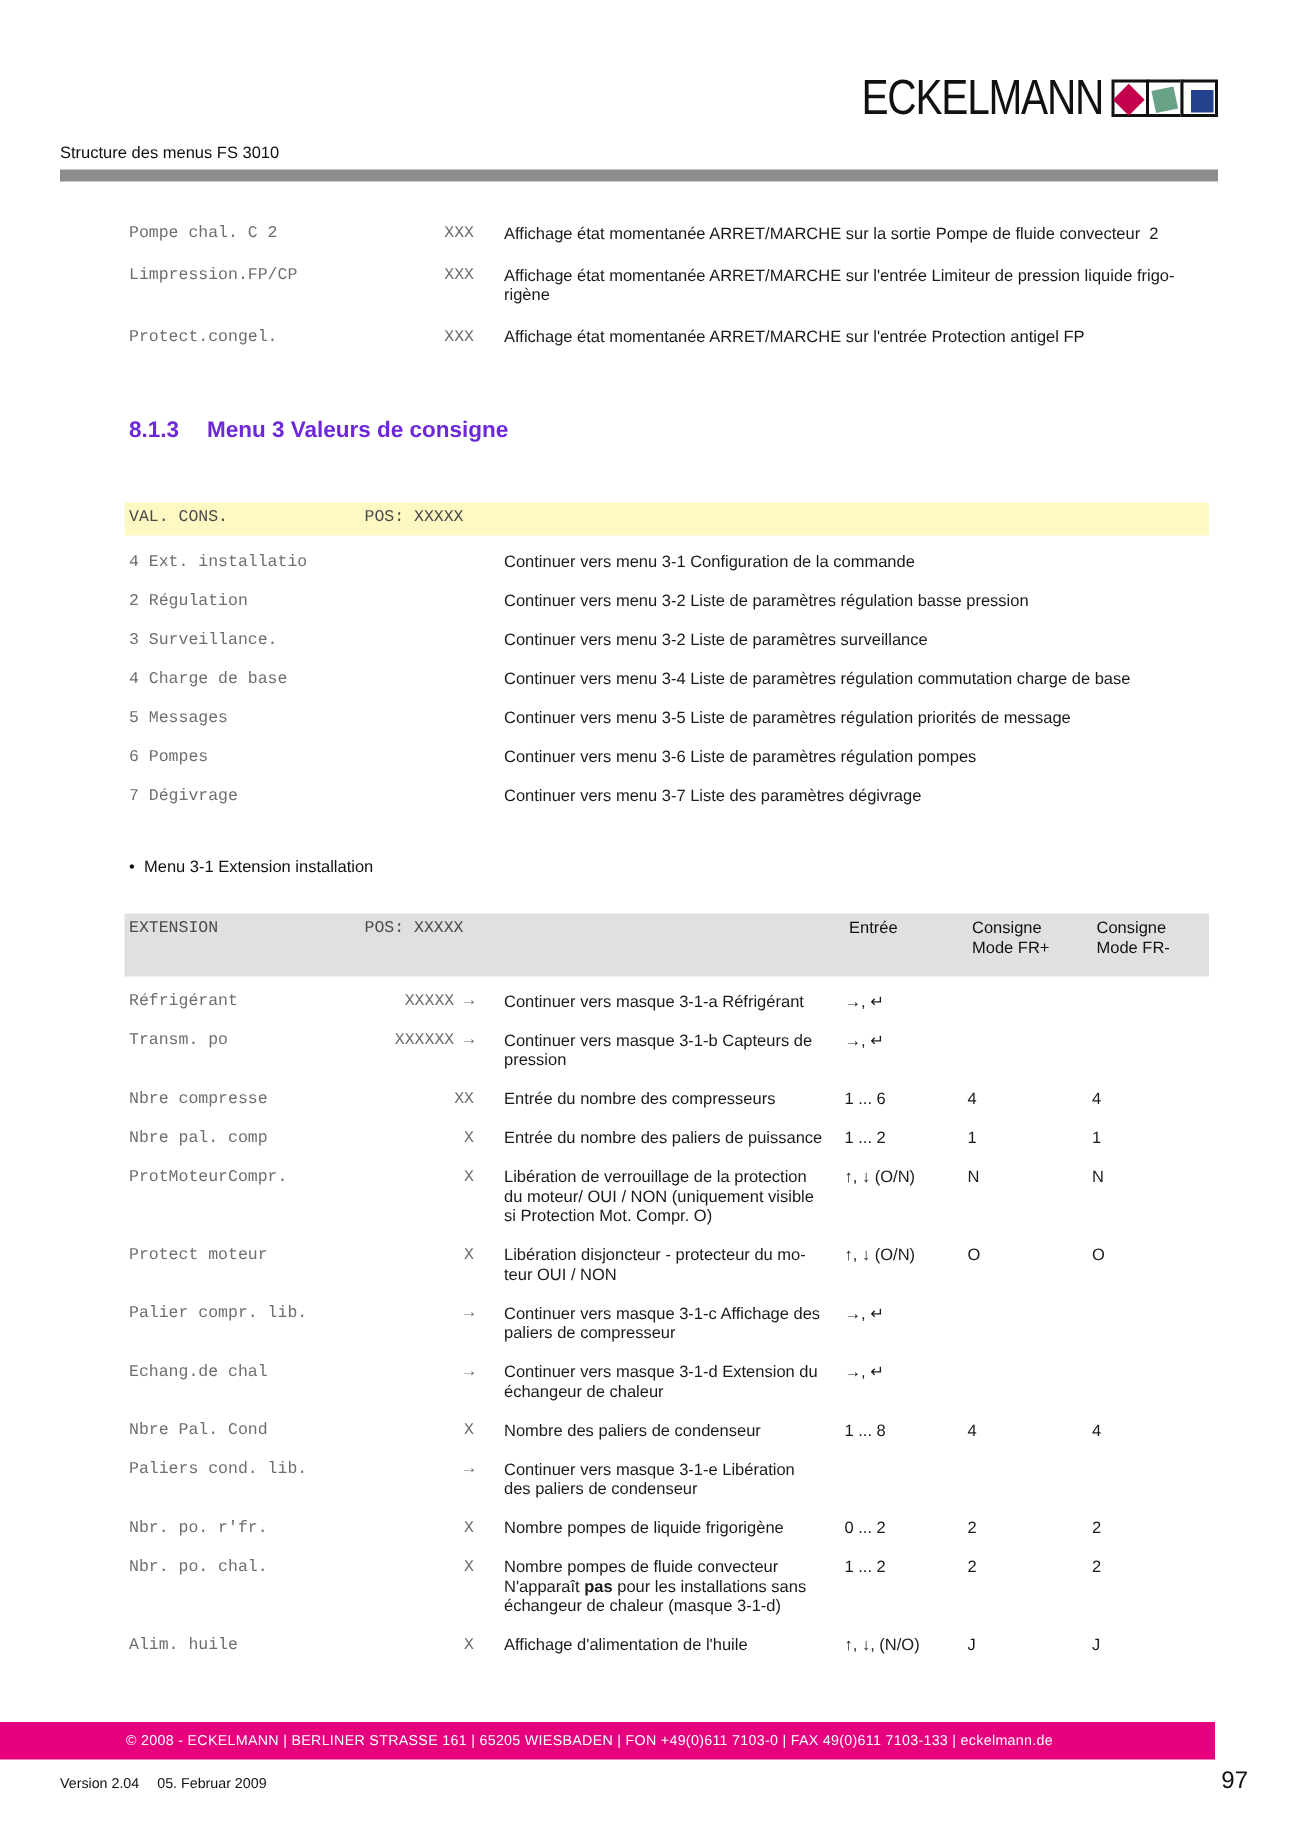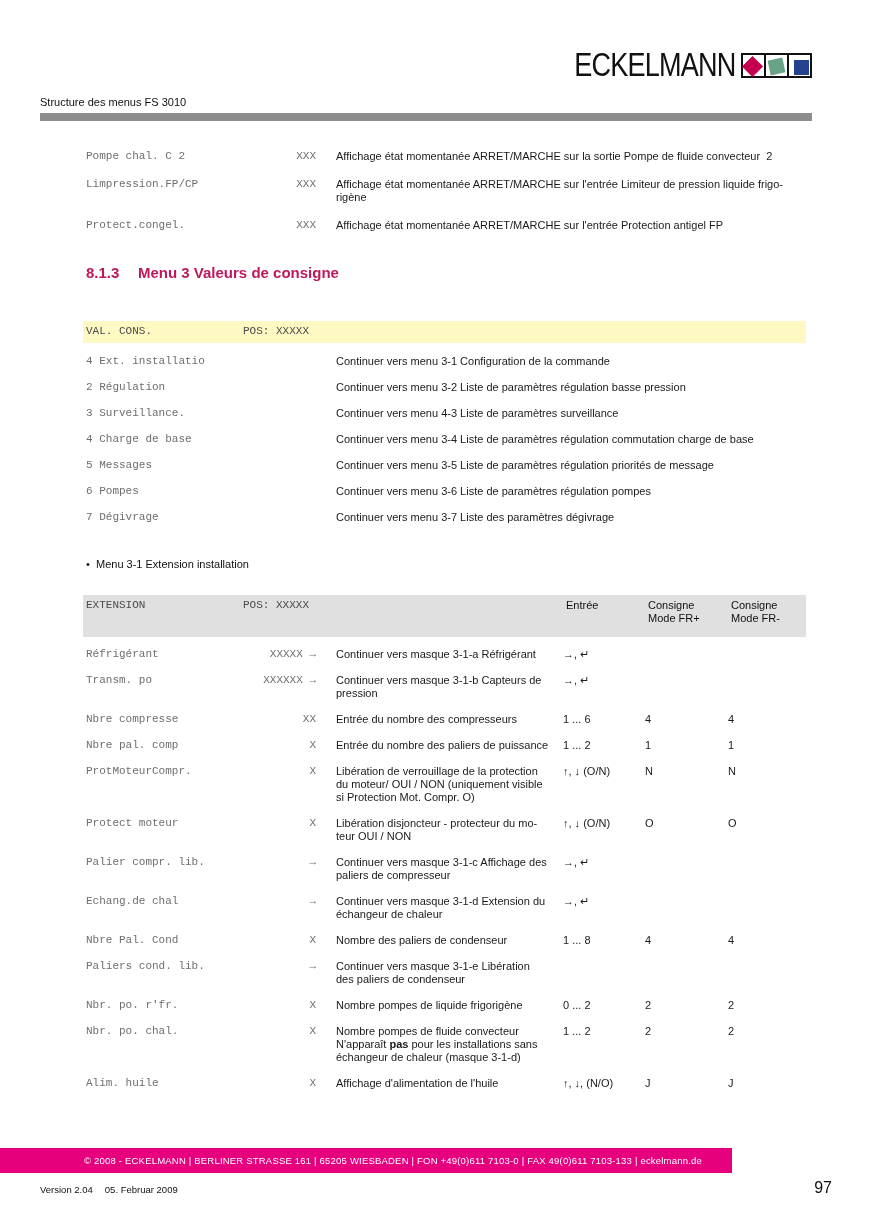--- a/index.html
+++ b/index.html
@@ -28,21 +28,21 @@
   .seg-i { }
   .seg-b { font-weight:bold;margin-top:48px; }
 
   
   .row-status { display:grid; grid-template-columns:157px 76px 1fr; margin-bottom:15px; }
   .cell-name { font-size:11px; line-height:13px; padding-left:3px; }
   .cell-val  { font-size:11px; line-height:13px; text-align:right; }
   .cell-desc { padding-left:20px; }
 
   
-  .section-heading { display:flex; margin-top:32px; font-size:15px; font-weight:bold; color:#be185d; padding-left:3px; }
+  .section-heading { display:flex; margin-top:46px; font-size:15px; font-weight:bold; color:#6d28d9; padding-left:3px; }
   .section-number { width:52px; flex:none; }
 
   
   .val-table { margin-top:40px; }
   .tbl-head { background:#fef9c3; padding:4px 0 5px 3px; }
   .val-head { display:grid; grid-template-columns:157px 1fr; }
   .head-mono { font-family:"Liberation Mono", monospace; font-size:11px; color:#4a4a4a; line-height:13px; }
   .val-rows { margin-top:12px; }
   .row-val { display:grid; grid-template-columns:253px 1fr; margin-bottom:13px; }
 
@@ -54,21 +54,21 @@
   .ext-table { margin-top:25px; }
   .ext-head { display:grid; grid-template-columns:157px 323px 82px 83px 78px; background:#e0e0e0;
               padding:4px 0 5px 3px; min-height:42px; }
   .head-col { font-size:11px; line-height:13px; color:#111; white-space:pre-line; }
   .ext-rows { margin-top:11px; }
   .row-ext { display:grid; grid-template-columns:157px 76px 247px 82px 83px 78px; margin-bottom:13px; }
   .cell-plain { font-size:11px; line-height:13px; color:#1a1a1a; }
   .row-ext .cell-desc { padding-right:14px; }
 
   
-  .footer-bar { position:absolute; top:1148px; left:0; width:732px; height:25px; background:#e6007e;
+  .footer-bar { position:absolute; top:1148px; left:0; width:810px; height:25px; background:#e6007e;
                 display:flex; align-items:center; }
   .footer-bar-text { color:#ffffff; font-size:9.5px; padding-left:84px; letter-spacing:0.2px; }
   .version-line { position:absolute; top:1184px; left:40px; font-size:9.5px; color:#111; display:flex; }
   .version-date { margin-left:12px; }
   .page-number { position:absolute; top:1179px; right:38px; font-size:16px; color:#111; }
 </style>
 </head>
 <body>
 
 <div class="page">
@@ -124,21 +124,21 @@
           <div class="row-val">
             <span class="cell-name mono">4 Ext. installatio</span>
             <span class="desc">Continuer vers menu 3-1 Configuration de la commande</span>
           </div>
           <div class="row-val">
             <span class="cell-name mono">2 Régulation</span>
             <span class="desc">Continuer vers menu 3-2 Liste de paramètres régulation basse pression</span>
           </div>
           <div class="row-val">
             <span class="cell-name mono">3 Surveillance.</span>
-            <span class="desc">Continuer vers menu 4-3 Liste de paramètres surveillance</span>
+            <span class="desc">Continuer vers menu 3-2 Liste de paramètres surveillance</span>
           </div>
           <div class="row-val">
             <span class="cell-name mono">4 Charge de base</span>
             <span class="desc">Continuer vers menu 3-4 Liste de paramètres régulation commutation charge de base</span>
           </div>
           <div class="row-val">
             <span class="cell-name mono">5 Messages</span>
             <span class="desc">Continuer vers menu 3-5 Liste de paramètres régulation priorités de message</span>
           </div>
           <div class="row-val">

